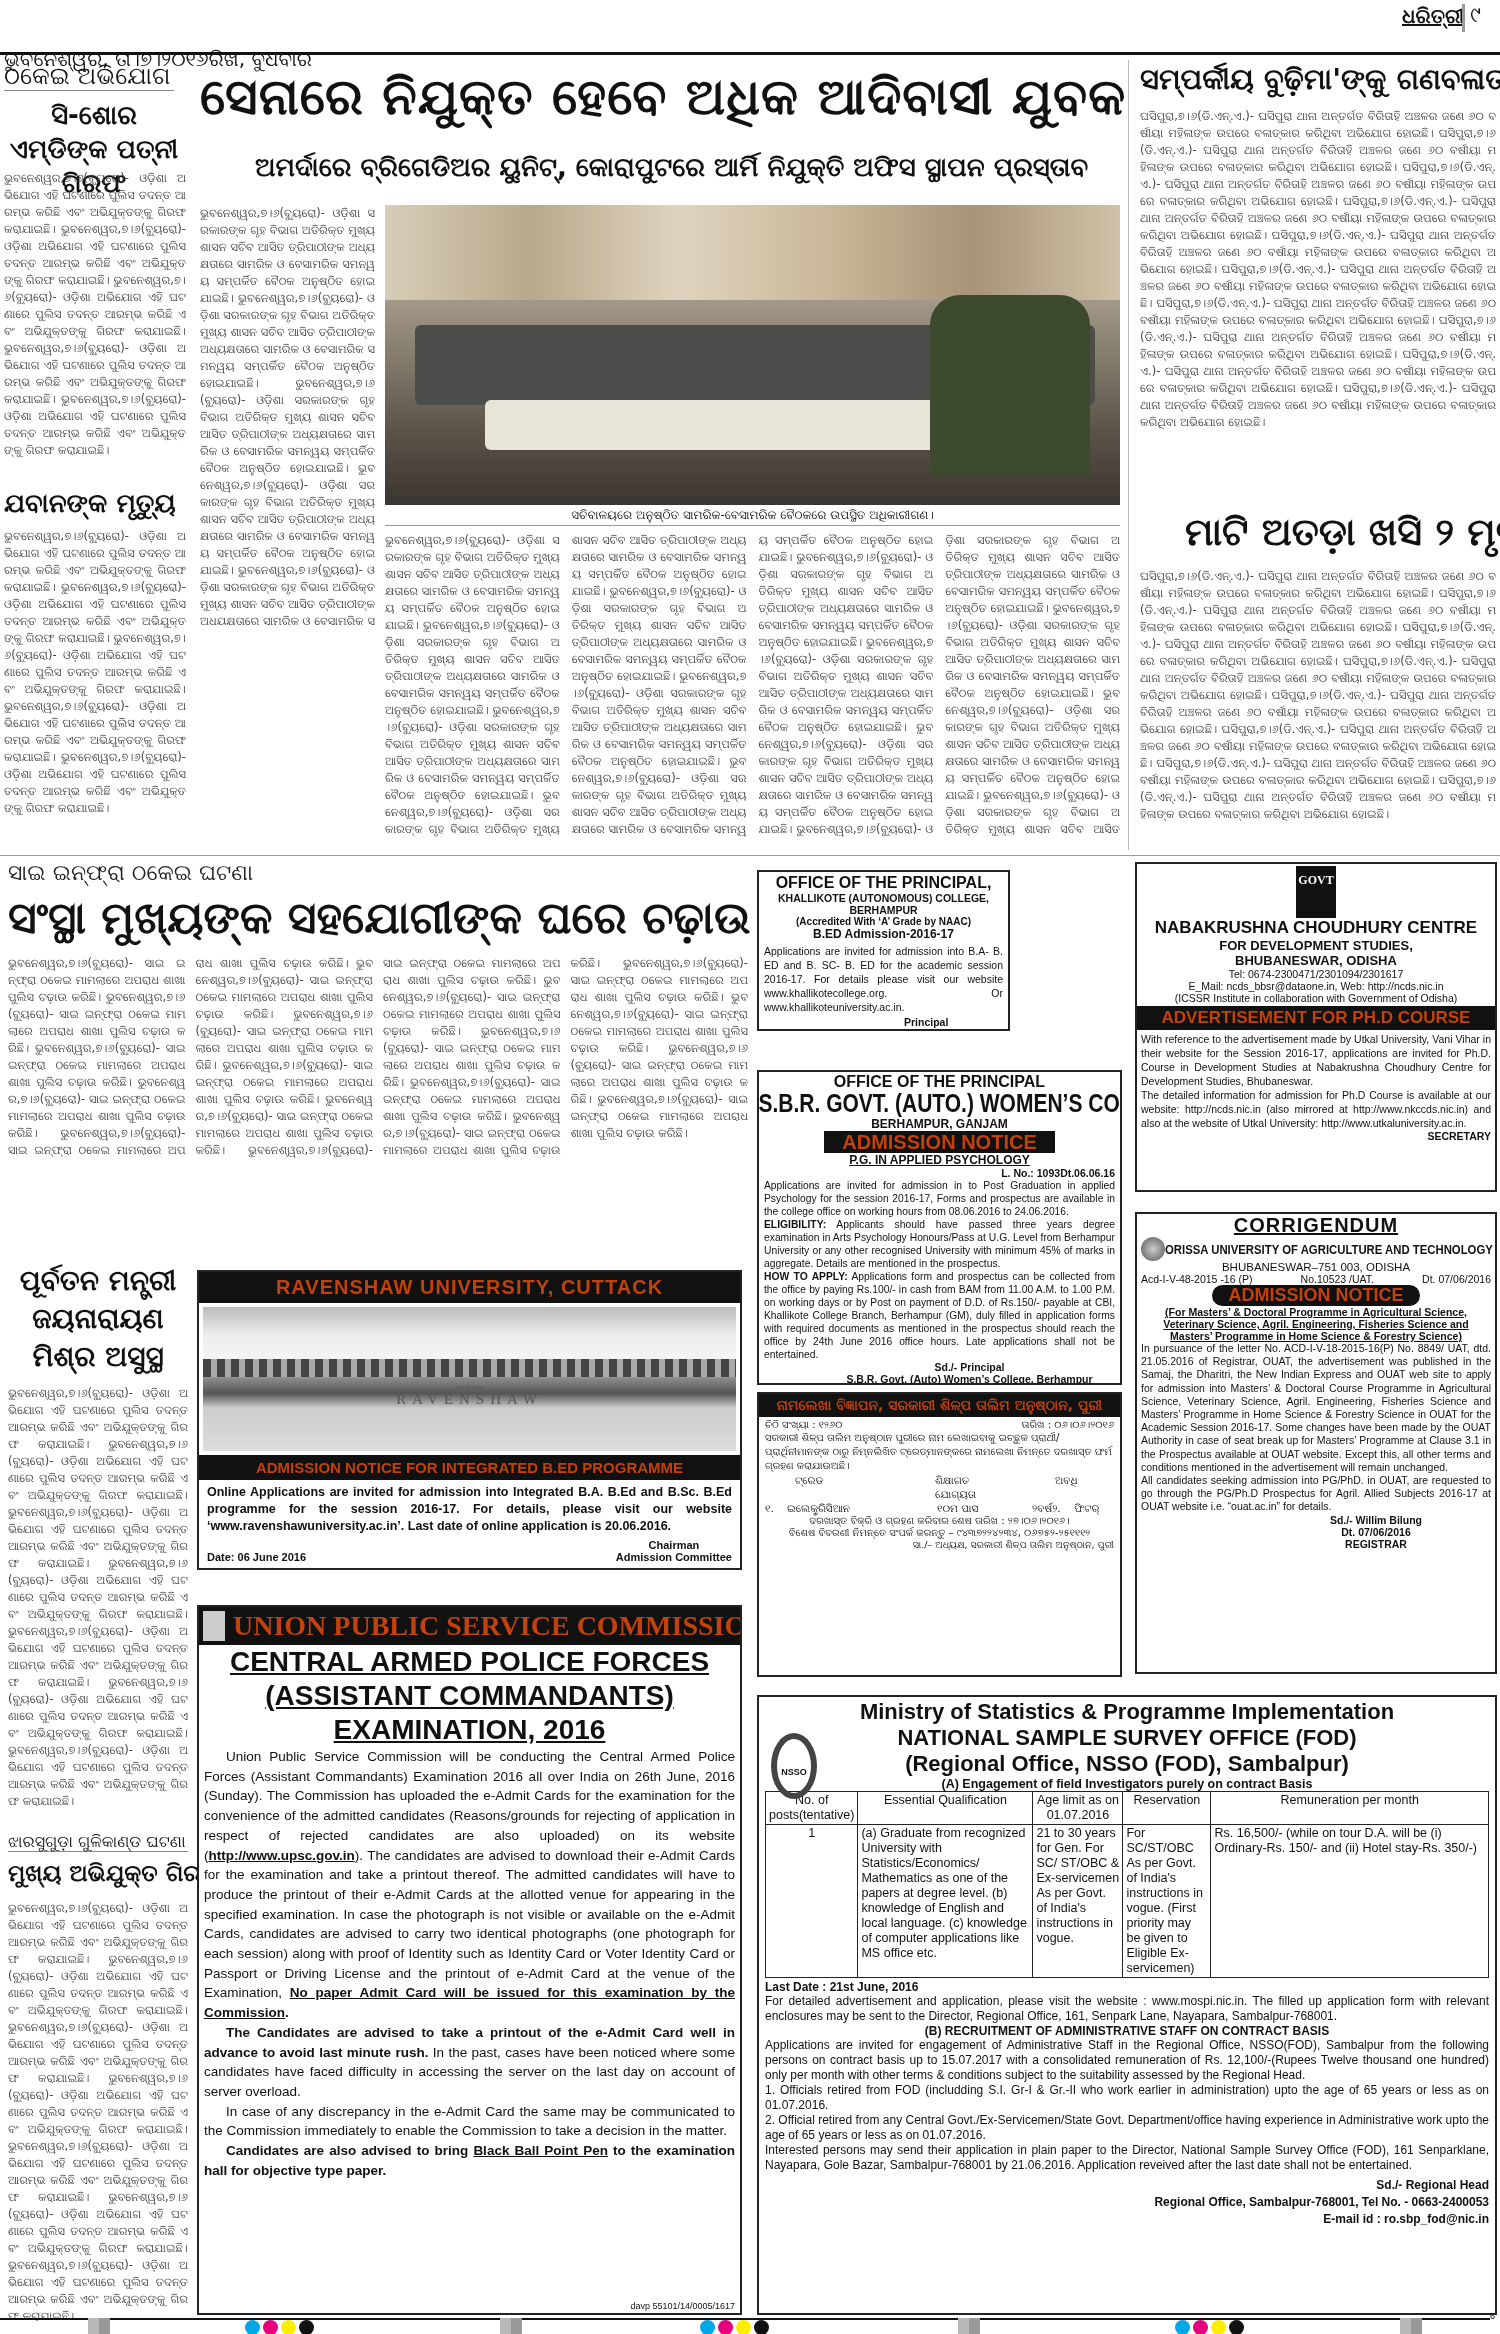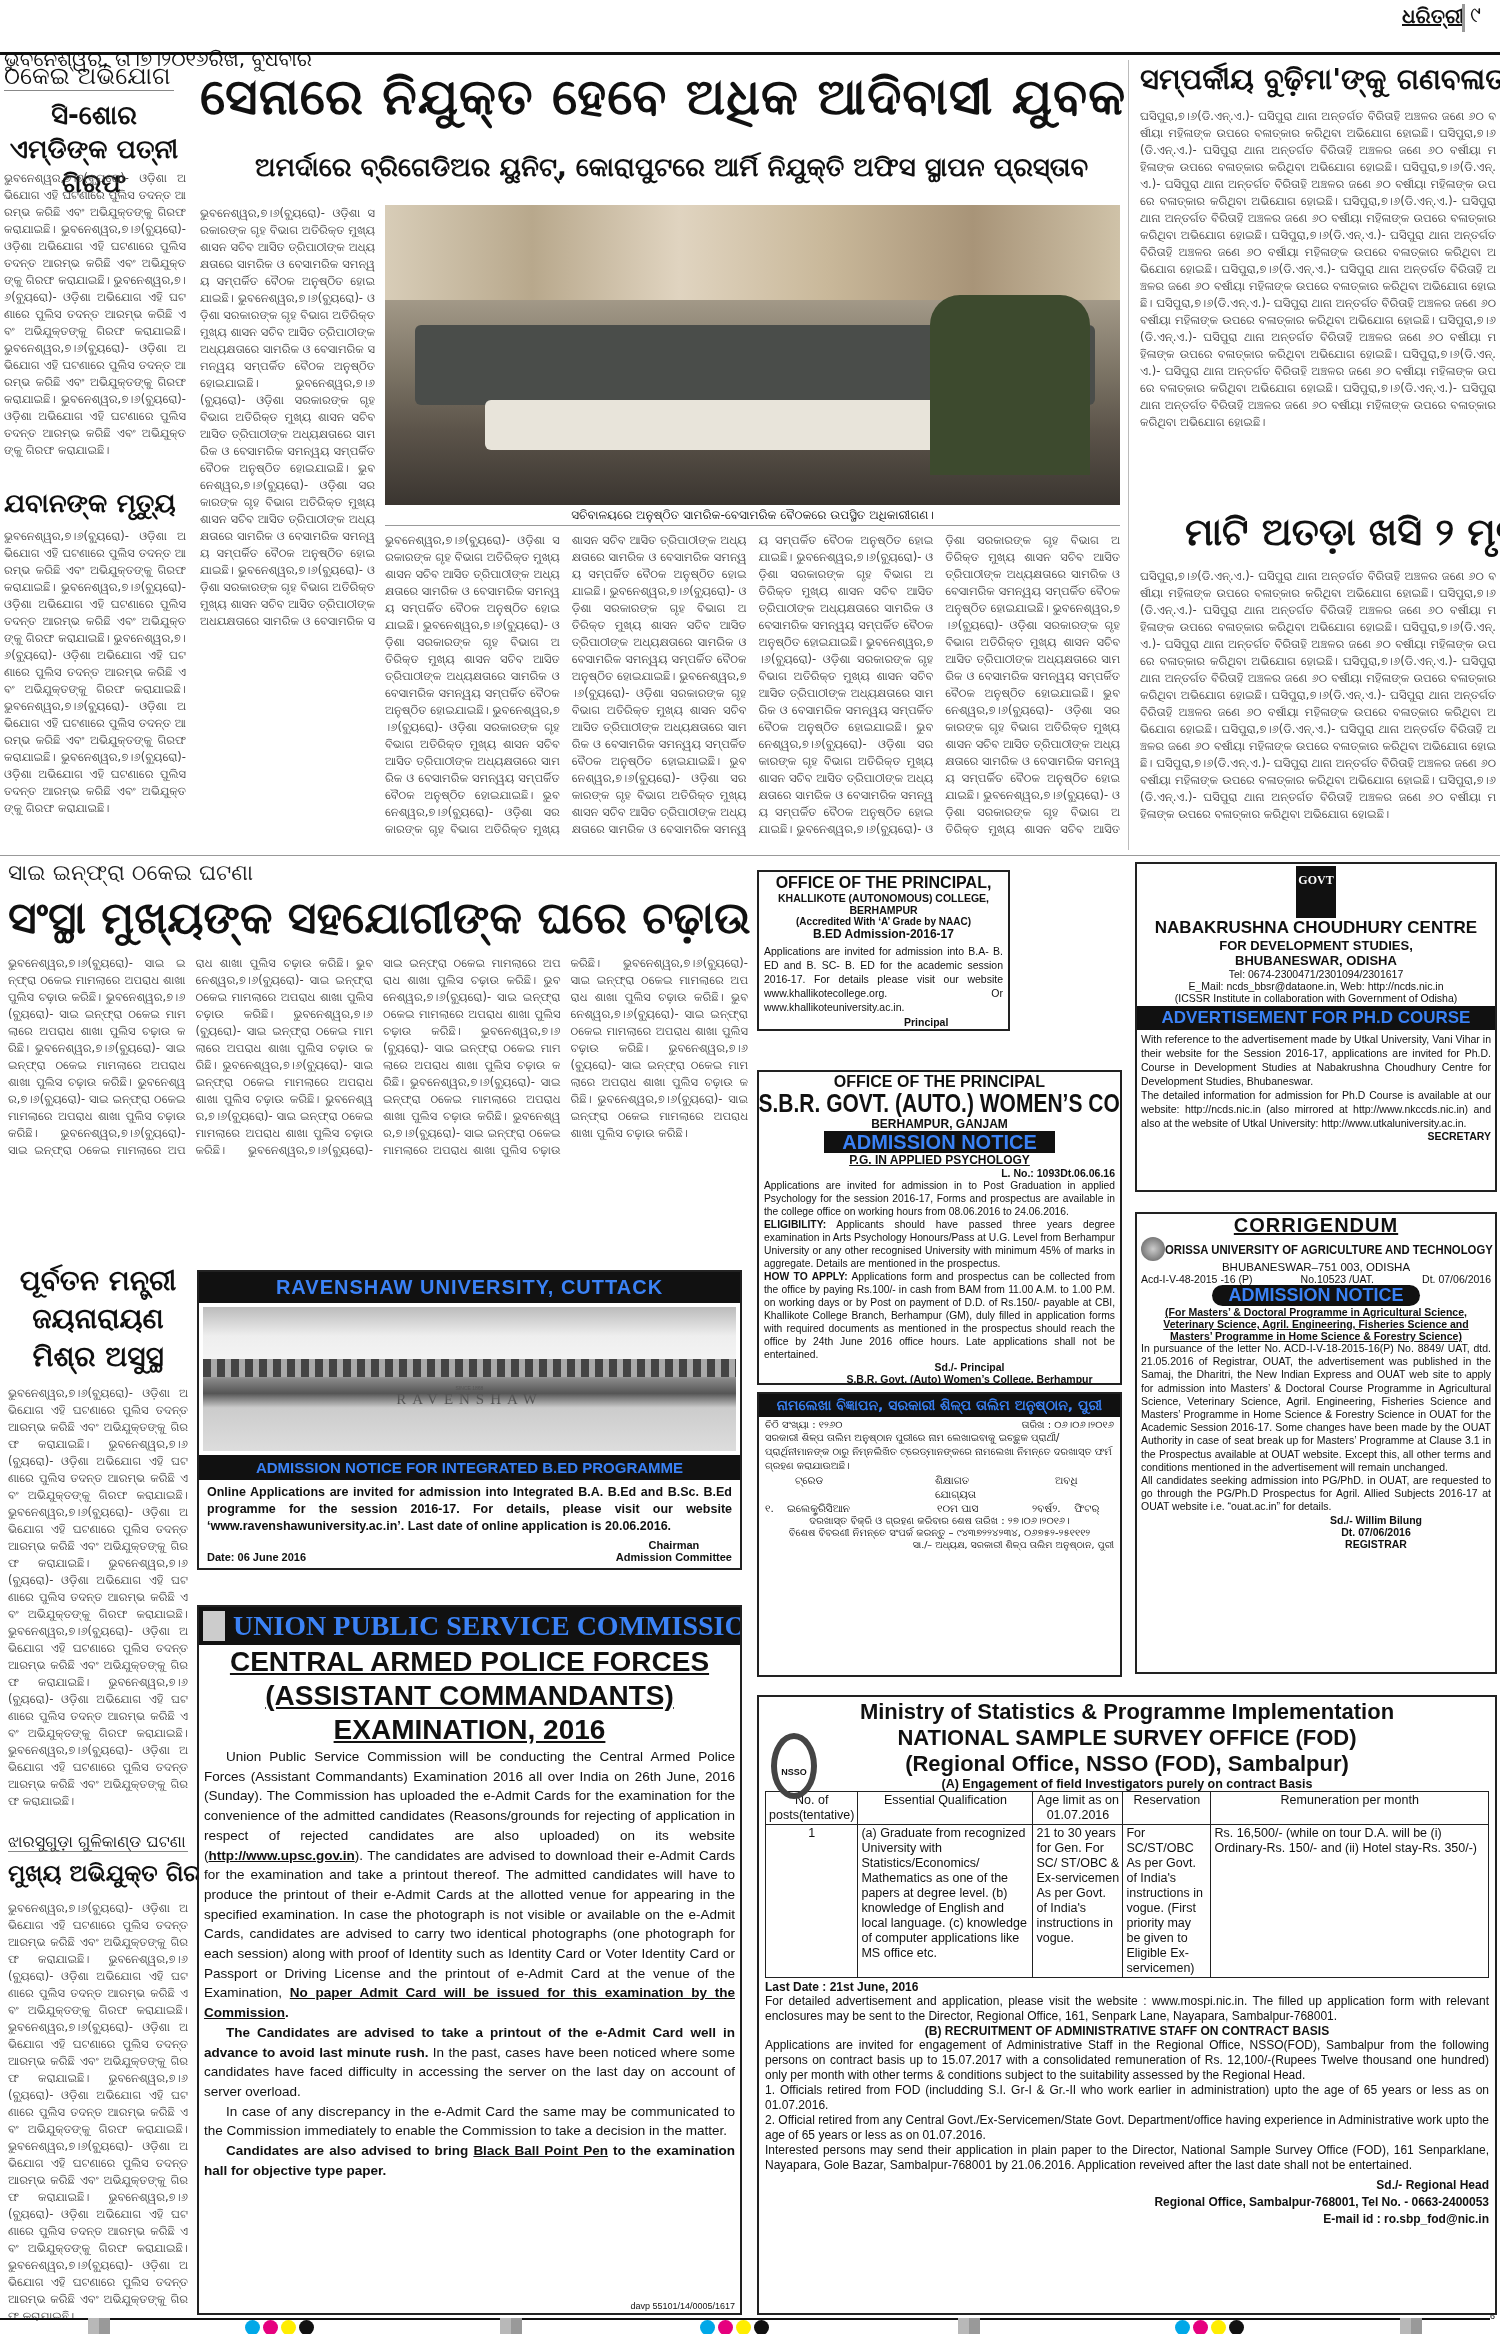--- a/index.html
+++ b/index.html
@@ -5,21 +5,21 @@
 *{box-sizing:border-box;margin:0;padding:0}
 body{width:1500px;height:2334px;background:#fff;font-family:"Liberation Sans",sans-serif;color:#111;position:relative;overflow:hidden}
 .abs{position:absolute}
 .rule{position:absolute;background:#111}
 .odia{font-family:"DejaVu Sans",sans-serif}
 .filler{color:#444;font-size:11.5px;line-height:17px;text-align:justify;overflow:hidden;font-family:"DejaVu Sans",sans-serif;word-break:break-all}
 .box{position:absolute;border:2px solid #222;background:#fff;overflow:hidden}
 .ctr{text-align:center}
 .b{font-weight:bold}
 .jus{text-align:justify}
-.blk{background:#111;color:#3b82f6}
+.blk{background:#111;color:#c2410c}
 .u{text-decoration:underline}
 table.nsso{border-collapse:collapse;width:100%;font-size:12.5px;font-family:"Liberation Sans",sans-serif}
 table.nsso td,table.nsso th{border:1px solid #222;vertical-align:top;padding:1px 3px;font-weight:normal;text-align:left;line-height:15px}
 table.nsso th{text-align:center}
 .photo{position:absolute;background:linear-gradient(180deg,#c9c2b6 0%,#a59b8a 30%,#7d7566 55%,#5c544a 75%,#3a3530 100%);overflow:hidden}
 .dot{position:absolute;width:15px;height:15px;border-radius:50%}
 .sq{position:absolute;width:22px;height:18px;background:linear-gradient(90deg,#b8b8b8 50%,#999 50%)}
 .itilist div{display:flex;font-size:10.5px;line-height:14px}
 .itilist span{display:inline-block}
 </style>

